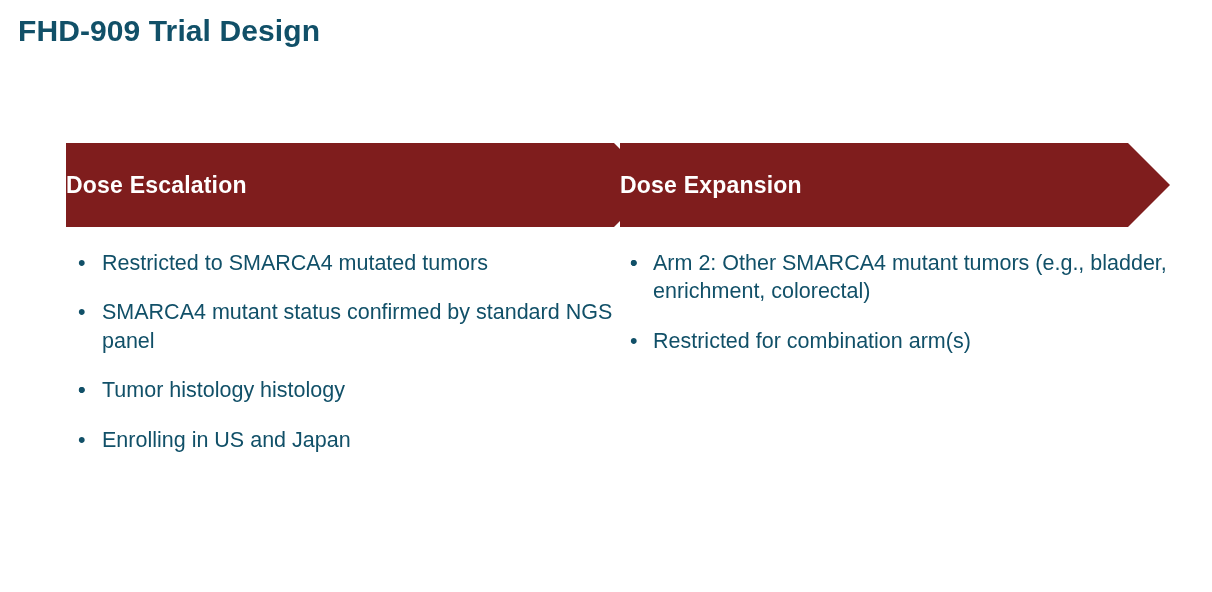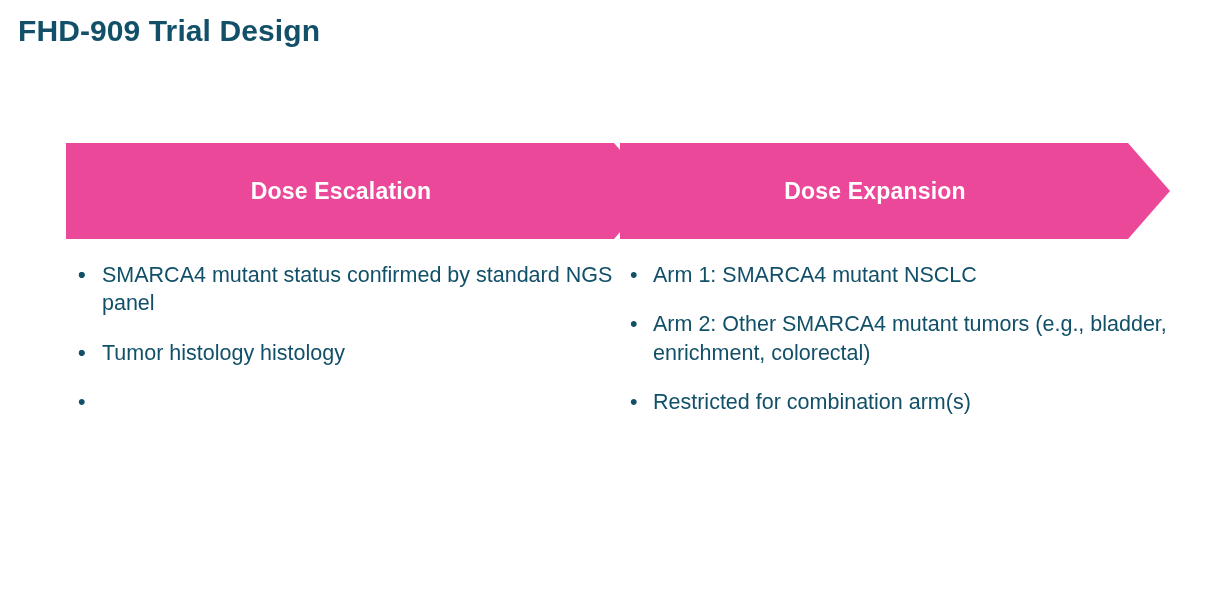--- a/index.html
+++ b/index.html
@@ -38,25 +38,25 @@
     left: 66px;
     width: 560px;
   }
   .column-right {
     left: 620px;
     width: 560px;
   }
   
   .banner {
     position: relative;
-    height: 96px;
-    background: #ec4899;
+    height: 84px;
+    background: #7f1d1d;
     display: flex;
     align-items: center;
-    justify-content: center;
+    justify-content: flex-start;
     clip-path: polygon(0 0, calc(100% - 42px) 0, 100% 50%, calc(100% - 42px) 100%, 0 100%);
     -webkit-clip-path: polygon(0 0, calc(100% - 42px) 0, 100% 50%, calc(100% - 42px) 100%, 0 100%);
   }
   .banner-left { width: 590px; }
   .banner-right { width: 550px; }
   .banner-label {
     color: #ffffff;
     font-size: 23px;
     font-weight: bold;
     padding-right: 40px;
@@ -95,46 +95,47 @@
 
   <div class="slide-title">FHD-909 Trial Design</div>
 
   <div class="column column-left col-left">
     <div class="banner banner-left">
       <span class="banner-label">Dose Escalation</span>
     </div>
     <ul class="bullet-list">
       <li class="bullet-item">
         <span class="bullet-dot">•</span>
+        <span>Restricted to SMARCA4 mutated tumors</span>
       </li>
       <li class="bullet-item">
         <span class="bullet-dot">•</span>
         <span>SMARCA4 mutant status confirmed by standard NGS panel</span>
       </li>
       <li class="bullet-item">
         <span class="bullet-dot">•</span>
       </li>
       <li class="bullet-item">
         <span class="bullet-dot">•</span>
         <span>Tumor histology histology</span>
       </li>
       <li class="bullet-item">
         <span class="bullet-dot">•</span>
+        <span>Enrolling in US and Japan</span>
       </li>
     </ul>
   </div>
 
   <div class="column column-right col-right">
     <div class="banner banner-right">
       <span class="banner-label">Dose Expansion</span>
     </div>
     <ul class="bullet-list">
       <li class="bullet-item">
         <span class="bullet-dot">•</span>
-        <span>Arm 1: SMARCA4 mutant NSCLC</span>
       </li>
       <li class="bullet-item">
         <span class="bullet-dot">•</span>
         <span>Arm 2: Other SMARCA4 mutant tumors (e.g., bladder, enrichment, colorectal)</span>
       </li>
       <li class="bullet-item">
         <span class="bullet-dot">•</span>
         <span>Restricted for combination arm(s)</span>
       </li>
     </ul>

